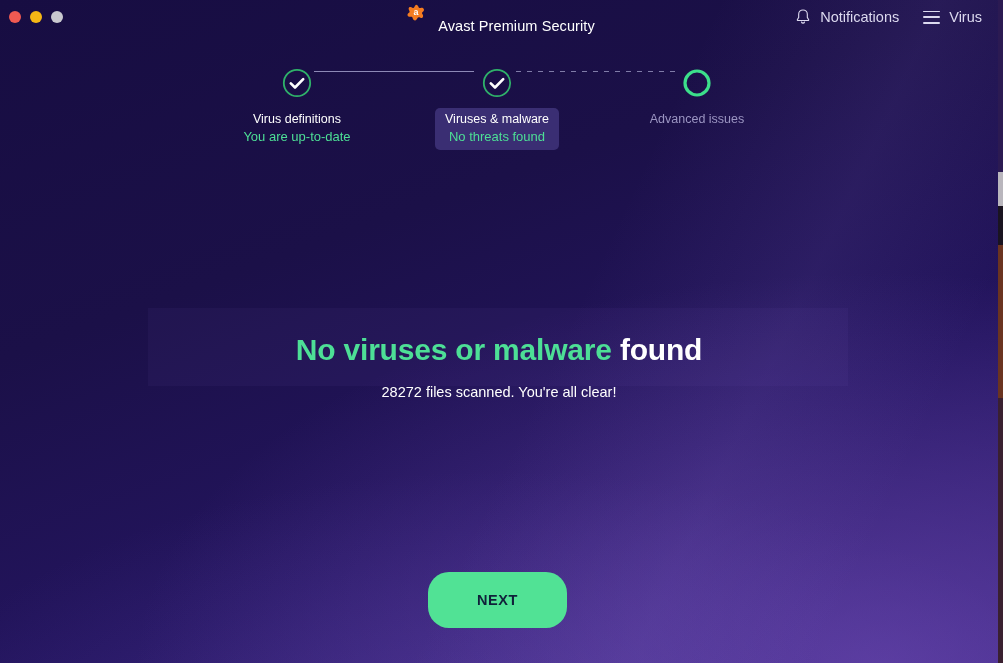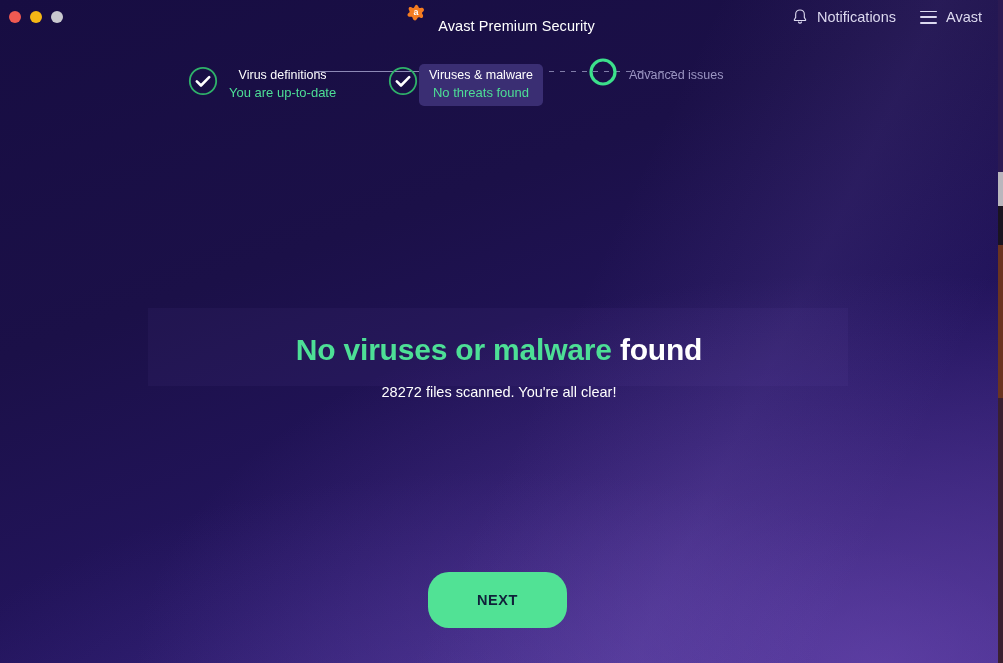--- a/index.html
+++ b/index.html
@@ -80,22 +80,22 @@
   .tb-icon { display:flex; align-items:center; justify-content:center; }
   .hamburger { width:17px; height:13px; display:flex; flex-direction:column; justify-content:space-between; }
   .hamburger i { display:block; height:1.6px; background:#dcd9ef; border-radius:1px; }
 
   
   #stepper {
     position:absolute; top:55px; left:0; width:998px; height:80px;
     z-index:4;
   }
   .step {
-    position:absolute; top:0; width:220px; margin-left:-110px;
-    display:flex; flex-direction:row; align-items:center;
+    position:absolute; top:12px; width:220px; margin-left:-110px;
+    display:flex; flex-direction:column; align-items:center;
   }
   .step-circle { width:32px; height:32px; position:relative; }
   .step-labels {
     margin-top:9px; display:flex; flex-direction:column; align-items:center;
     padding:3px 10px 5px; border-radius:5px;
   }
   .step-labels.boxed { background:#3a2e73; }
   .step-title { font-size:12.5px; color:#ffffff; line-height:17px; white-space:nowrap; }
   .step-title.muted { color:#9b95c2; }
   .step-sub { font-size:13px; color:#4ddf96; line-height:17px; white-space:nowrap; }
@@ -163,21 +163,21 @@
       </div>
 
       <div class="tb-action">
         <span class="tb-icon">
           <span class="hamburger">
               <i></i>
               <i></i>
               <i></i>
             </span>
         </span>
-        <span>Avast</span>
+        <span>Virus</span>
       </div>
 
     </div>
   </div>
 
   <div id="stepper">
 
     <div class="connector" id="connector-1" style="left:314px; width:160px;"></div>
     <div class="connector" id="connector-2" style="left:516px; width:162px;"></div>
 

